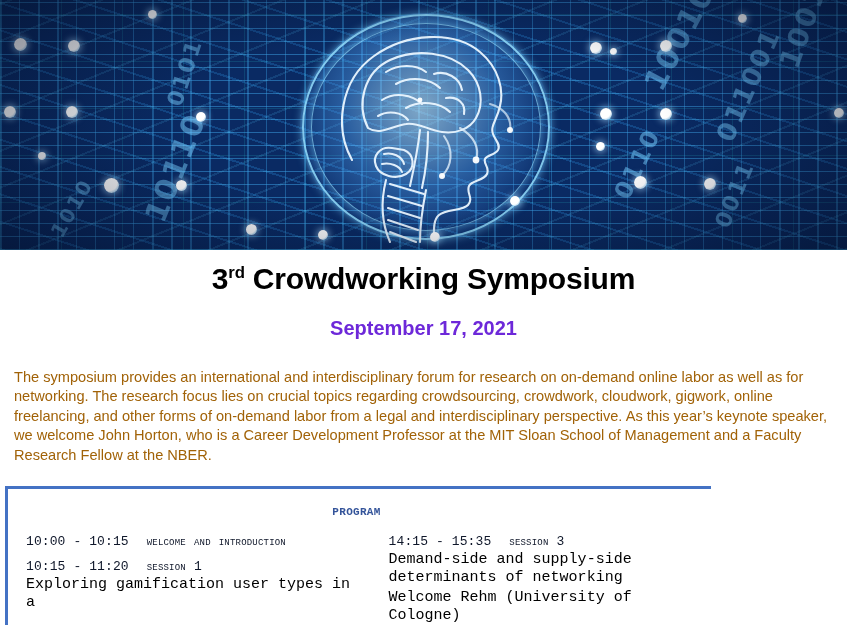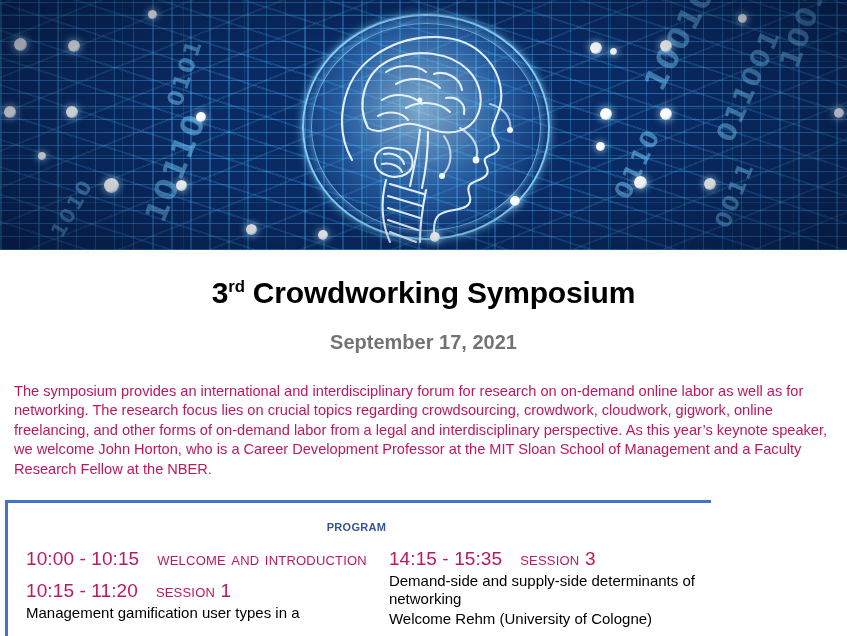--- a/index.html
+++ b/index.html
@@ -113,56 +113,57 @@
   }
   .ring-outer { width: 244px; height: 222px; }
   .ring-inner { width: 228px; height: 206px; border-width: 1px; opacity: .75; }
 
   
   .title {
     text-align: center;
     font-size: 30px;
     font-weight: 700;
     color: #000000;
-    margin-top: 26px;
+    margin-top: 12px;
     line-height: 1.1;
     letter-spacing: -0.2px;
   }
   .title sup {
     font-size: 0.56em;
     vertical-align: super;
     line-height: 0;
   }
   .subtitle {
     text-align: center;
     font-size: 20px;
     font-weight: 700;
-    color: #737373;
+    color: #6d28d9;
     margin-top: 22px;
   }
 
   
   .intro {
     margin: 28px 14px 0 14px;
     font-size: 14.6px;
     line-height: 1.33;
-    color: #be185d;
+    color: #a16207;
     text-align: left;
   }
 
   
   .program-box {
     margin: 21px 0 0 5px;
     width: 706px;
     border-top: 3px solid #4472c4;
     border-left: 3px solid #4472c4;
     box-sizing: border-box;
     padding: 0;
     height: 139px;
     overflow: hidden;
+    font-family: Liberation Mono, monospace;
   }
   .program-heading {
     text-align: center;
     color: #34549a;
     font-weight: 700;
     font-size: 15px;
     font-variant: small-caps;
     text-transform: lowercase;
     margin-top: 14px;
     letter-spacing: 0.3px;
@@ -170,22 +171,22 @@
   }
   .program-cols {
     display: flex;
     margin-top: 14px;
   }
   .col-left  { width: 430px; padding-left: 18px; box-sizing: border-box; }
   .col-right { width: 412px; padding-left: 22px; box-sizing: border-box; }
 
   .slot { margin-bottom: 10px; }
   .slot-head {
-    color: #be185d;
-    font-size: 19px;
+    color: #0f172a;
+    font-size: 13px;
     white-space: nowrap;
   }
   .slot-time { letter-spacing: 0.1px; }
   .slot-label {
     font-variant: small-caps;
     text-transform: lowercase;
     margin-left: 18px;
     letter-spacing: 0.2px;
   }
   .slot-title {
@@ -308,21 +309,21 @@
       <div class="slot">
         <div class="slot-head">
           <span class="slot-time">10:00 - 10:15</span><span class="slot-label">Welcome and introduction</span>
         </div>
       </div>
 
       <div class="slot">
         <div class="slot-head">
           <span class="slot-time">10:15 - 11:20</span><span class="slot-label">Session 1</span>
         </div>
-        <div class="slot-title">Management gamification user types in a</div>
+        <div class="slot-title">Exploring gamification user types in a</div>
       </div>
 
     </div>
 
     <div class="col-right">
 
       <div class="slot">
         <div class="slot-head">
           <span class="slot-time">14:15 - 15:35</span><span class="slot-label">Session 3</span>
         </div>

